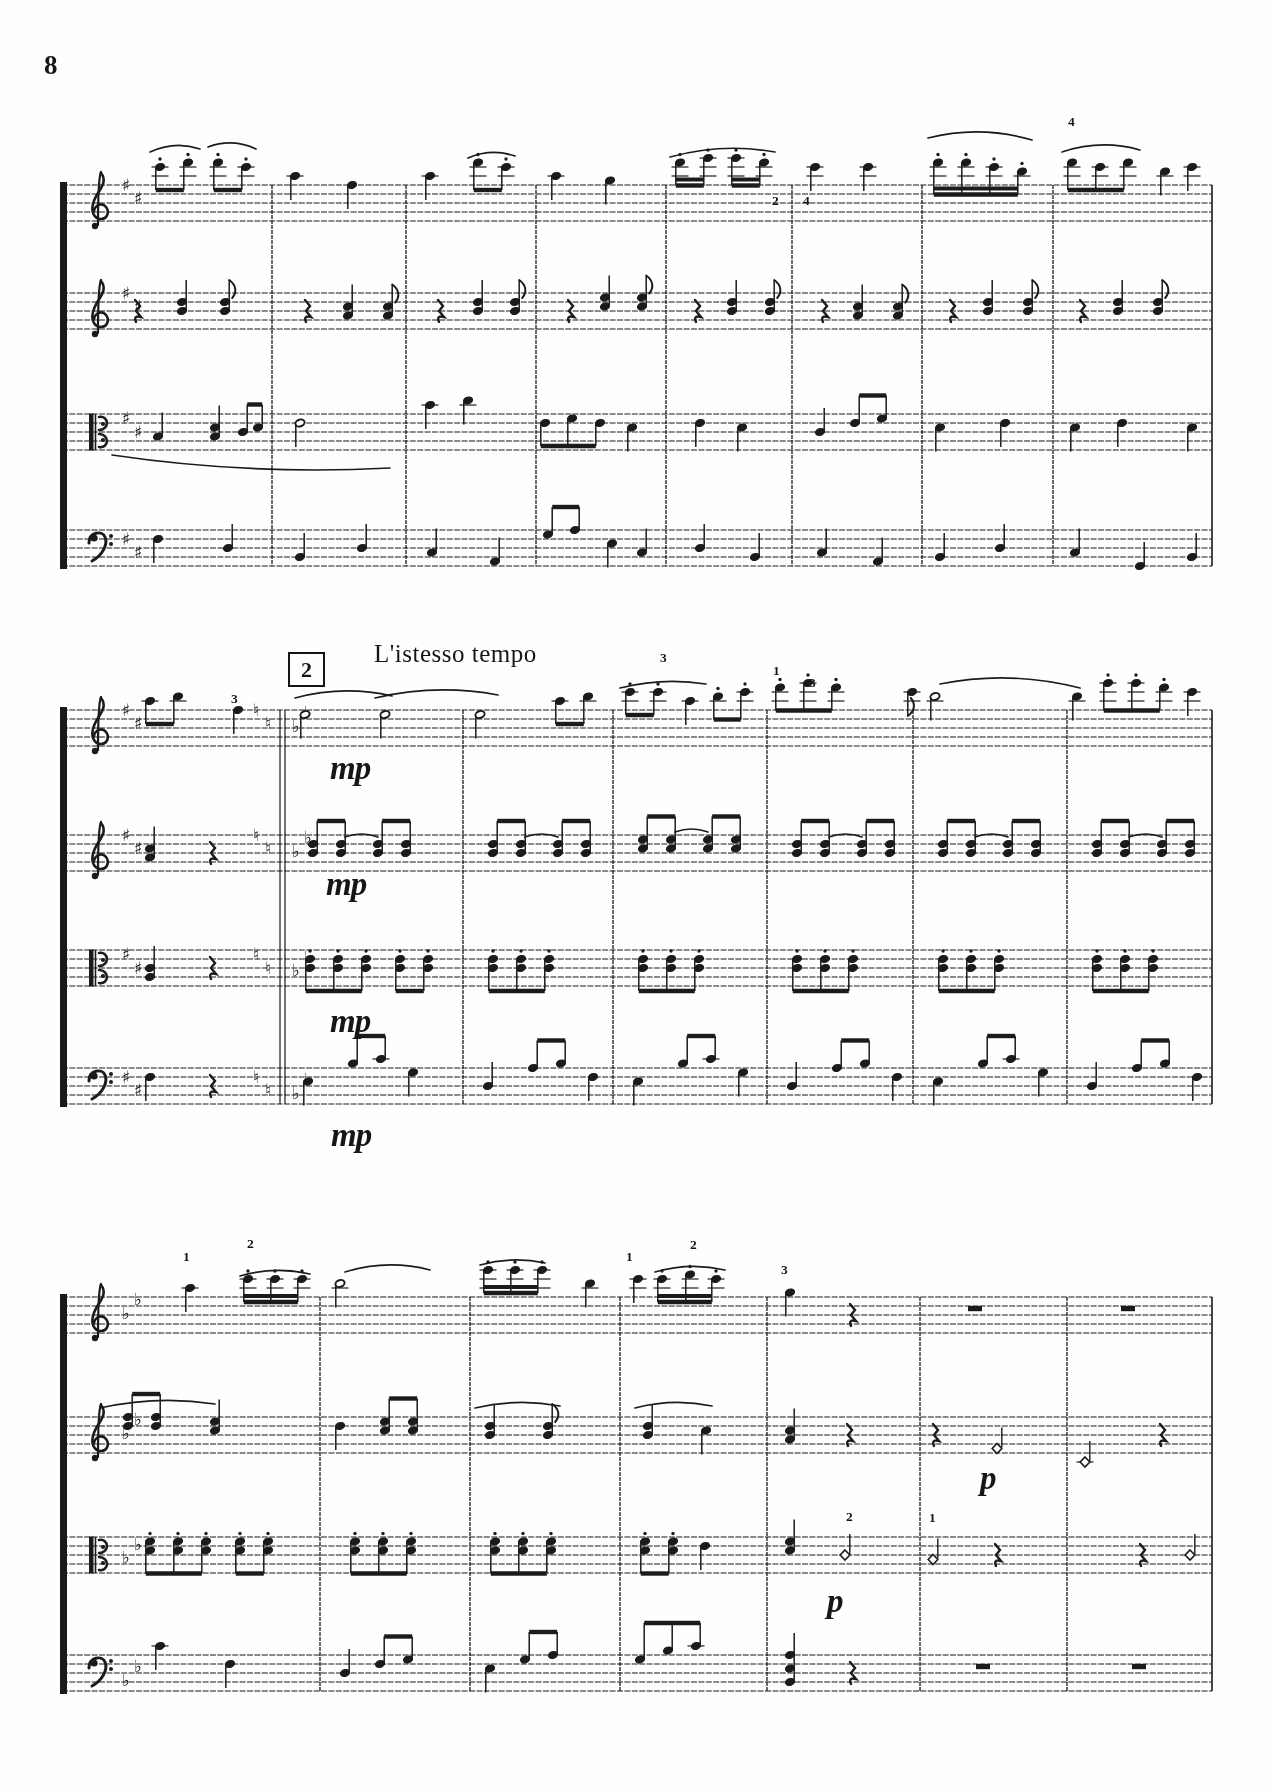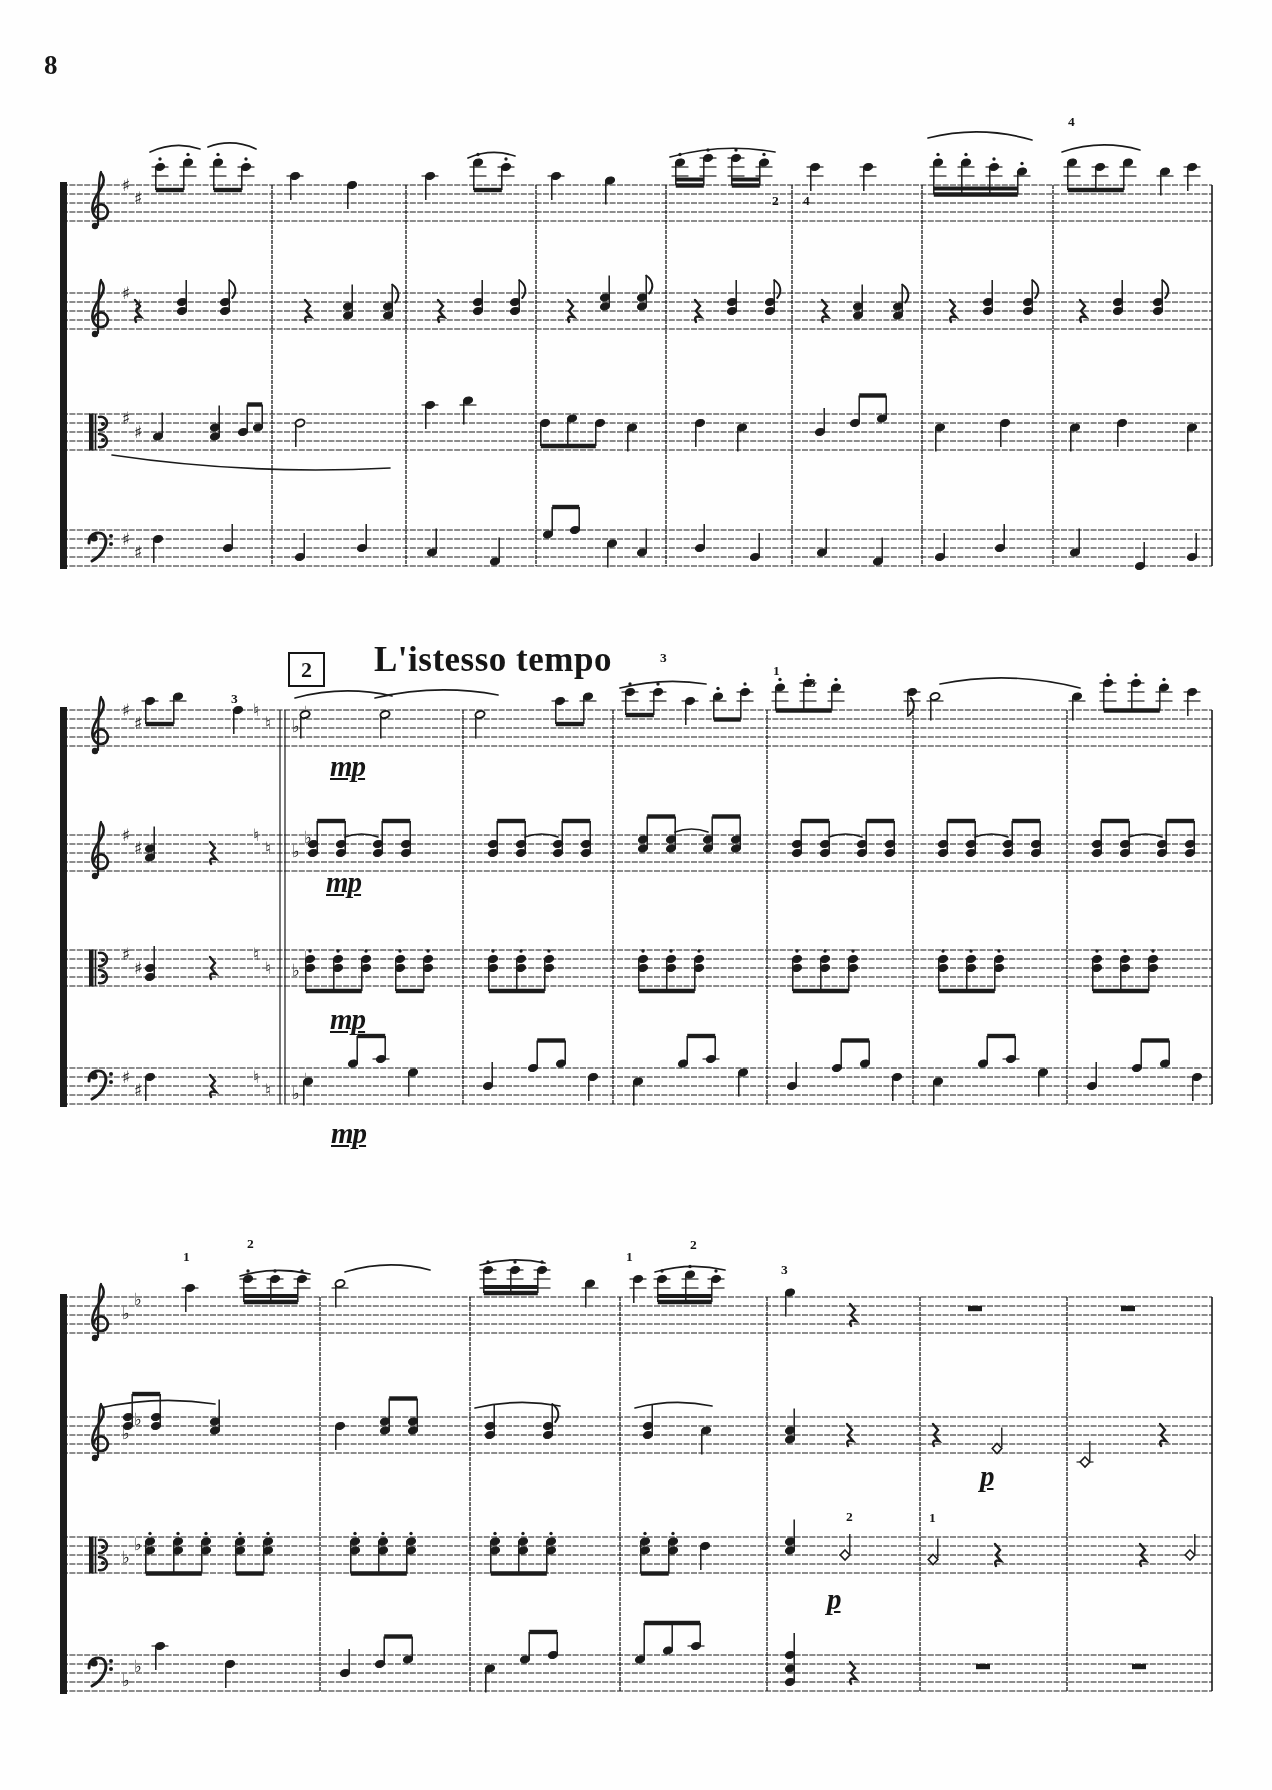--- a/index.html
+++ b/index.html
@@ -8,29 +8,29 @@
     width:1272px;height:1790px;
     background:#fefefe;
     font-family:"Liberation Serif","DejaVu Serif",serif;
     color:#161616;
     overflow:hidden;
     margin:0 auto;
   }
   .page svg{position:absolute;left:0;top:0;}
   .overlay-text{position:absolute;white-space:nowrap;}
   .page-number{font-size:27px;font-weight:bold;}
-  .tempo-text{font-size:35px;font-weight:bold;letter-spacing:.5px;}
+  .tempo-text{font-size:25px;font-weight:normal;letter-spacing:.5px;}
   .rehearsal-box{
     border:2.5px solid #151515;
     width:33px;height:31px;
     display:flex;align-items:center;justify-content:center;
     background:transparent;
   }
   .rehearsal-number{font-size:22px;font-weight:bold;line-height:1;}
-  .dyn{font-size:29px;font-weight:bold;font-style:italic;letter-spacing:-1px;text-decoration:underline;}
+  .dyn{font-size:33px;font-weight:bold;font-style:italic;letter-spacing:-1px;}
   .fing{font-size:13.5px;font-weight:bold;}
 </style>
 </head>
 <body>
 
 <div class="page">
   <svg width="1272" height="1790" viewBox="0 0 1272 1790" xmlns="http://www.w3.org/2000/svg">
       <rect x="60" y="182" width="7" height="387" fill="#1b1b1b"></rect>
       <line x1="62" y1="185" x2="1212" y2="185" stroke="#1b1b1b" stroke-width="1.1" stroke-dasharray="6 1.4"></line>
       <line x1="62" y1="194" x2="1212" y2="194" stroke="#1b1b1b" stroke-width="1.1" stroke-dasharray="6 1.4"></line>

